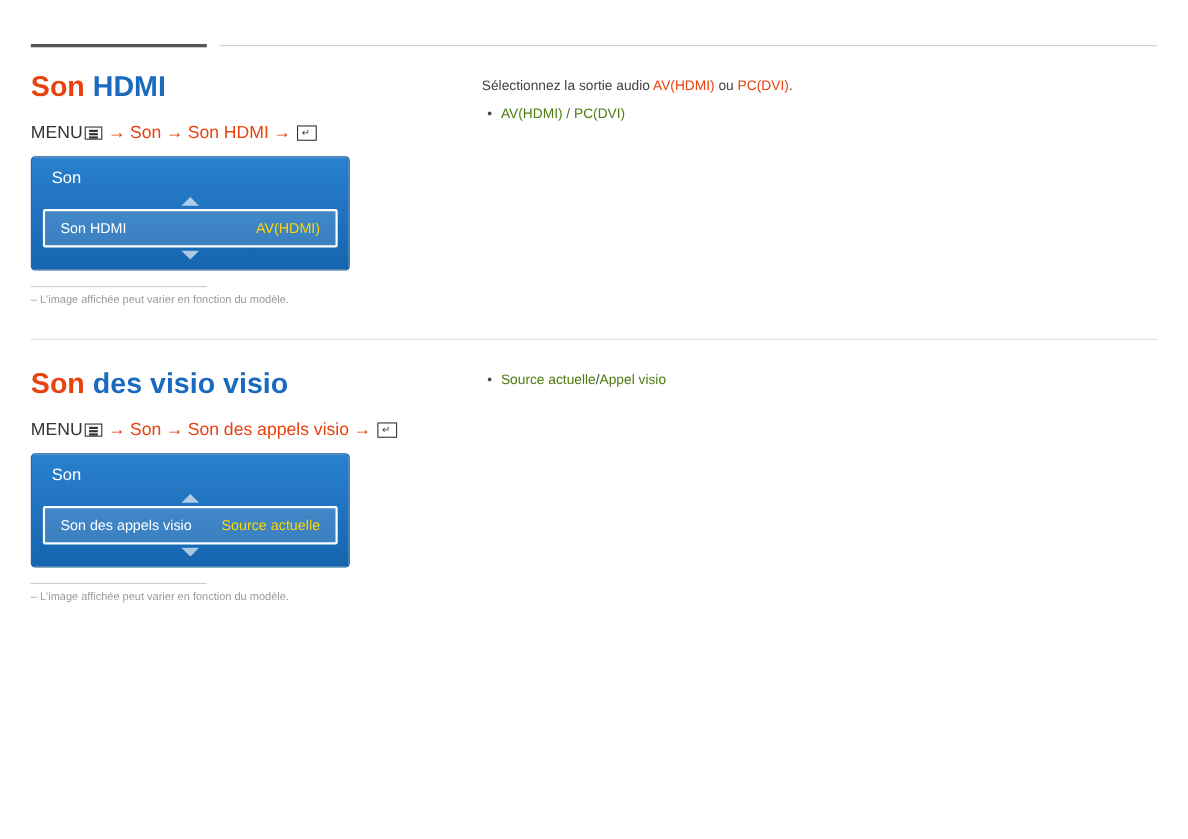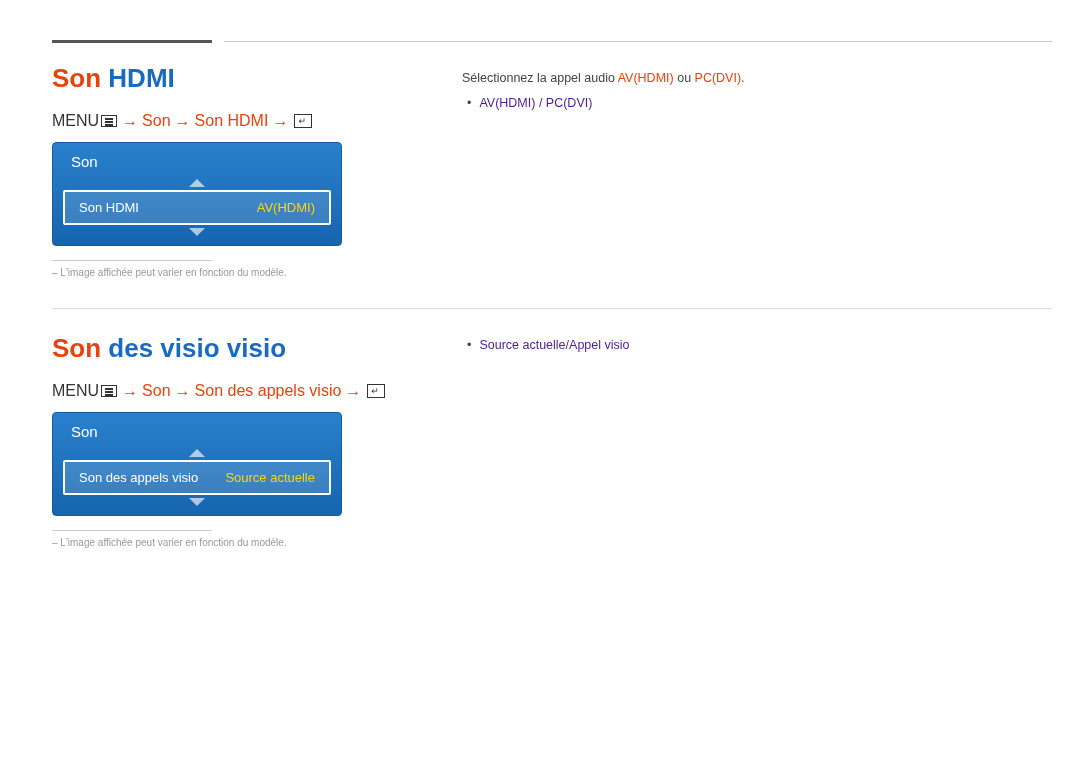--- a/index.html
+++ b/index.html
@@ -8,21 +8,20 @@
       background: #ffffff;
       color: #333;
       width: 1080px;
       height: 763px;
       overflow: hidden;
       position: relative;
     }
 
     .page-container {
       padding: 40px 28px;
-      margin-left: 24px;
     }
 
     
     .top-divider {
       display: flex;
       align-items: center;
       margin-bottom: 20px;
     }
     .top-divider-left {
       width: 160px;
@@ -201,21 +200,21 @@
       font-size: 12.5px;
       color: #444;
       margin-left: 5px;
     }
     .desc-bullet::before {
       content: '•';
       margin-right: 8px;
       color: #444;
     }
     .desc-bullet .link {
-      color: #4c1d95;
+      color: #4d7c0f;
     }
 
     .section-divider {
       width: 100%;
       height: 1px;
       background: #ddd;
       margin: 10px 0 24px 0;
     }
   </style>
 </head>
@@ -264,21 +263,21 @@
         </div>
         <div class="tv-menu-spacer"></div>
       </div>
 
       <div class="footnote-divider"></div>
       <p class="footnote">– L'image affichée peut varier en fonction du modèle.</p>
     </div>
 
     <div class="section-right">
       <p class="desc-text">
-        <span>Sélectionnez la appel audio </span><span class="link">AV(HDMI)</span><span> ou </span><span class="link">PC(DVI)</span><span>.</span>
+        <span>Sélectionnez la sortie audio </span><span class="link">AV(HDMI)</span><span> ou </span><span class="link">PC(DVI)</span><span>.</span>
       </p>
       <div class="desc-bullet">
         <span class="link">AV(HDMI) / PC(DVI)</span>
       </div>
     </div>
   </div>
 
   <div class="section-divider"></div>
 
   <div class="section">

